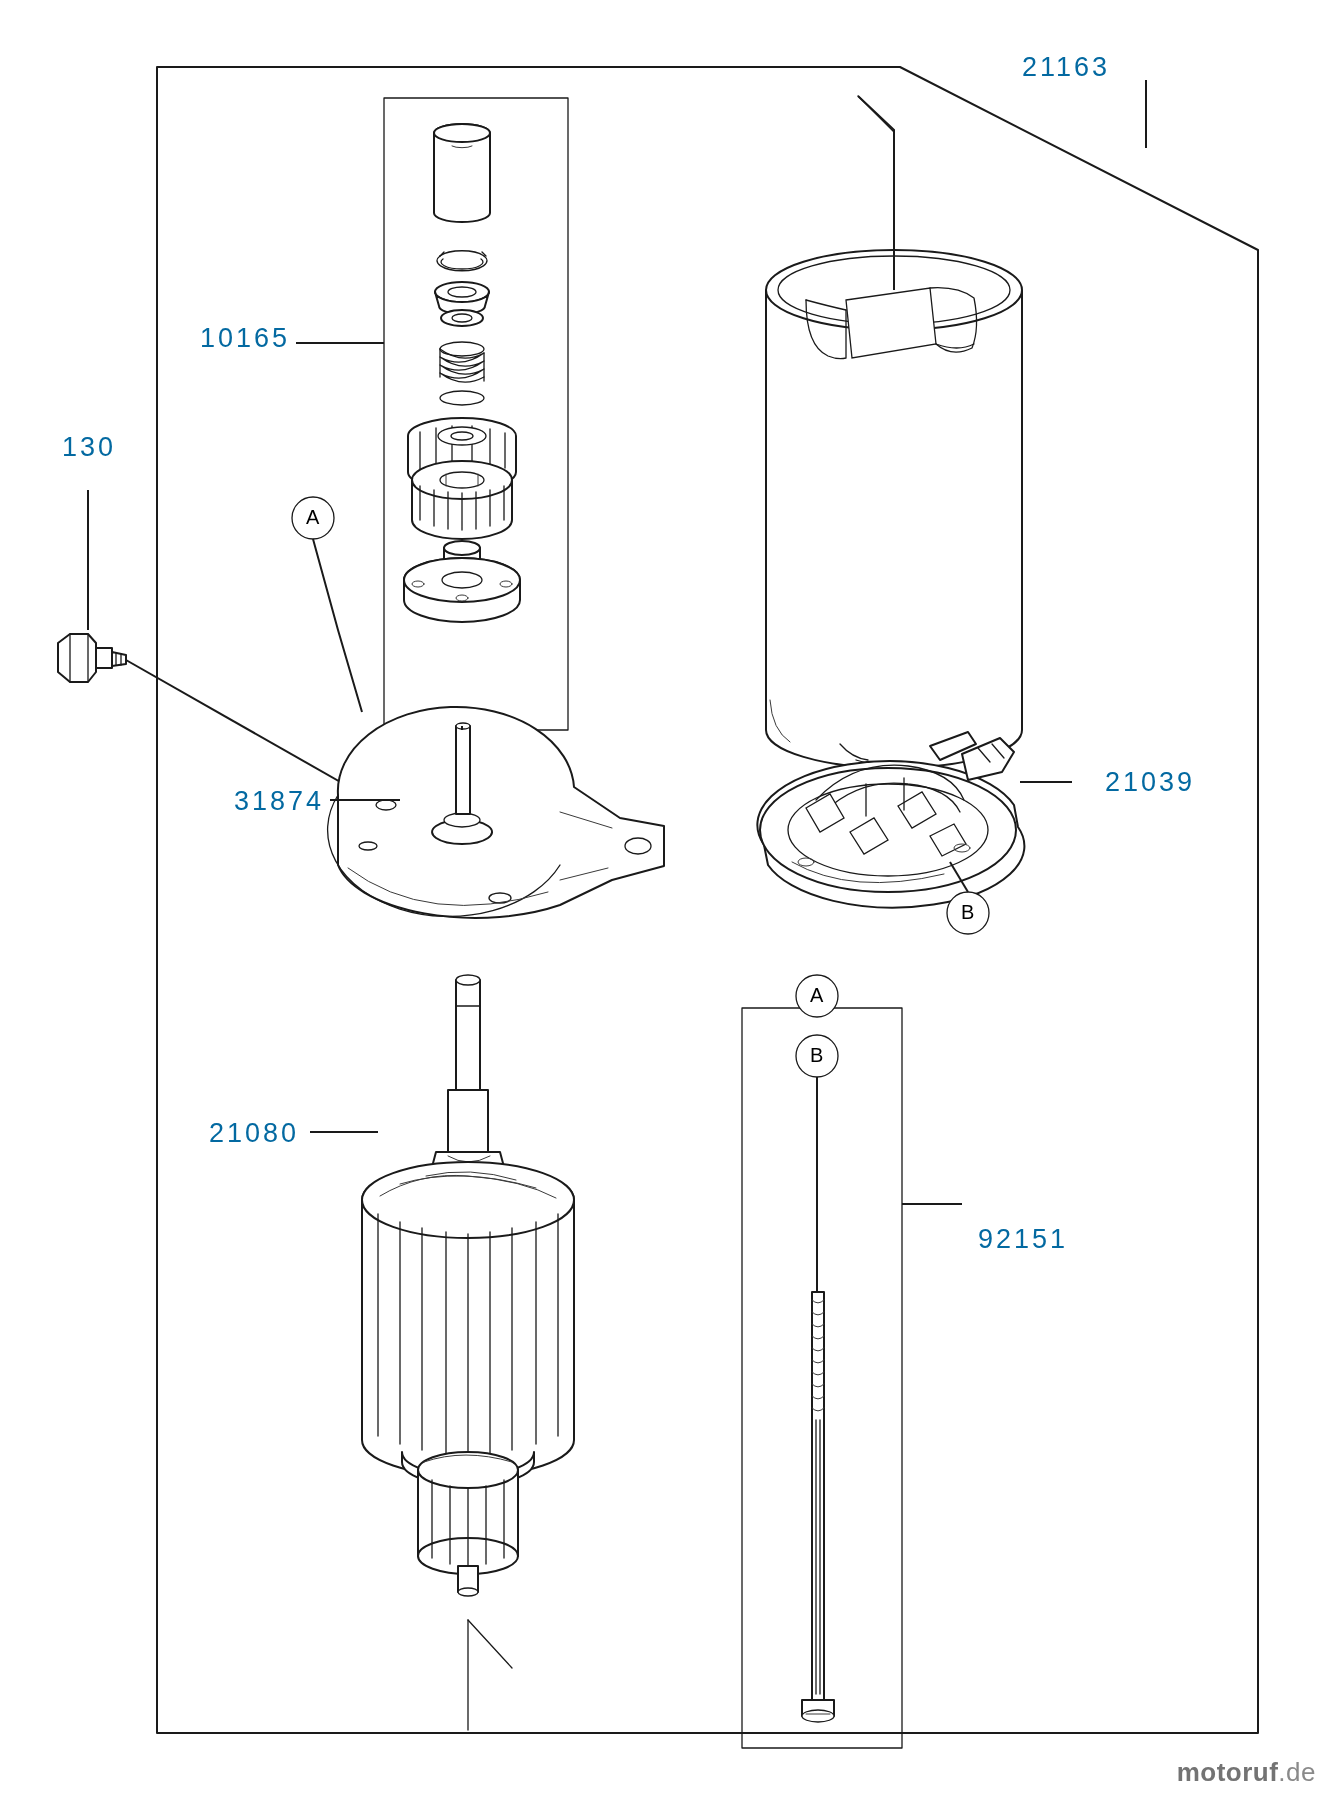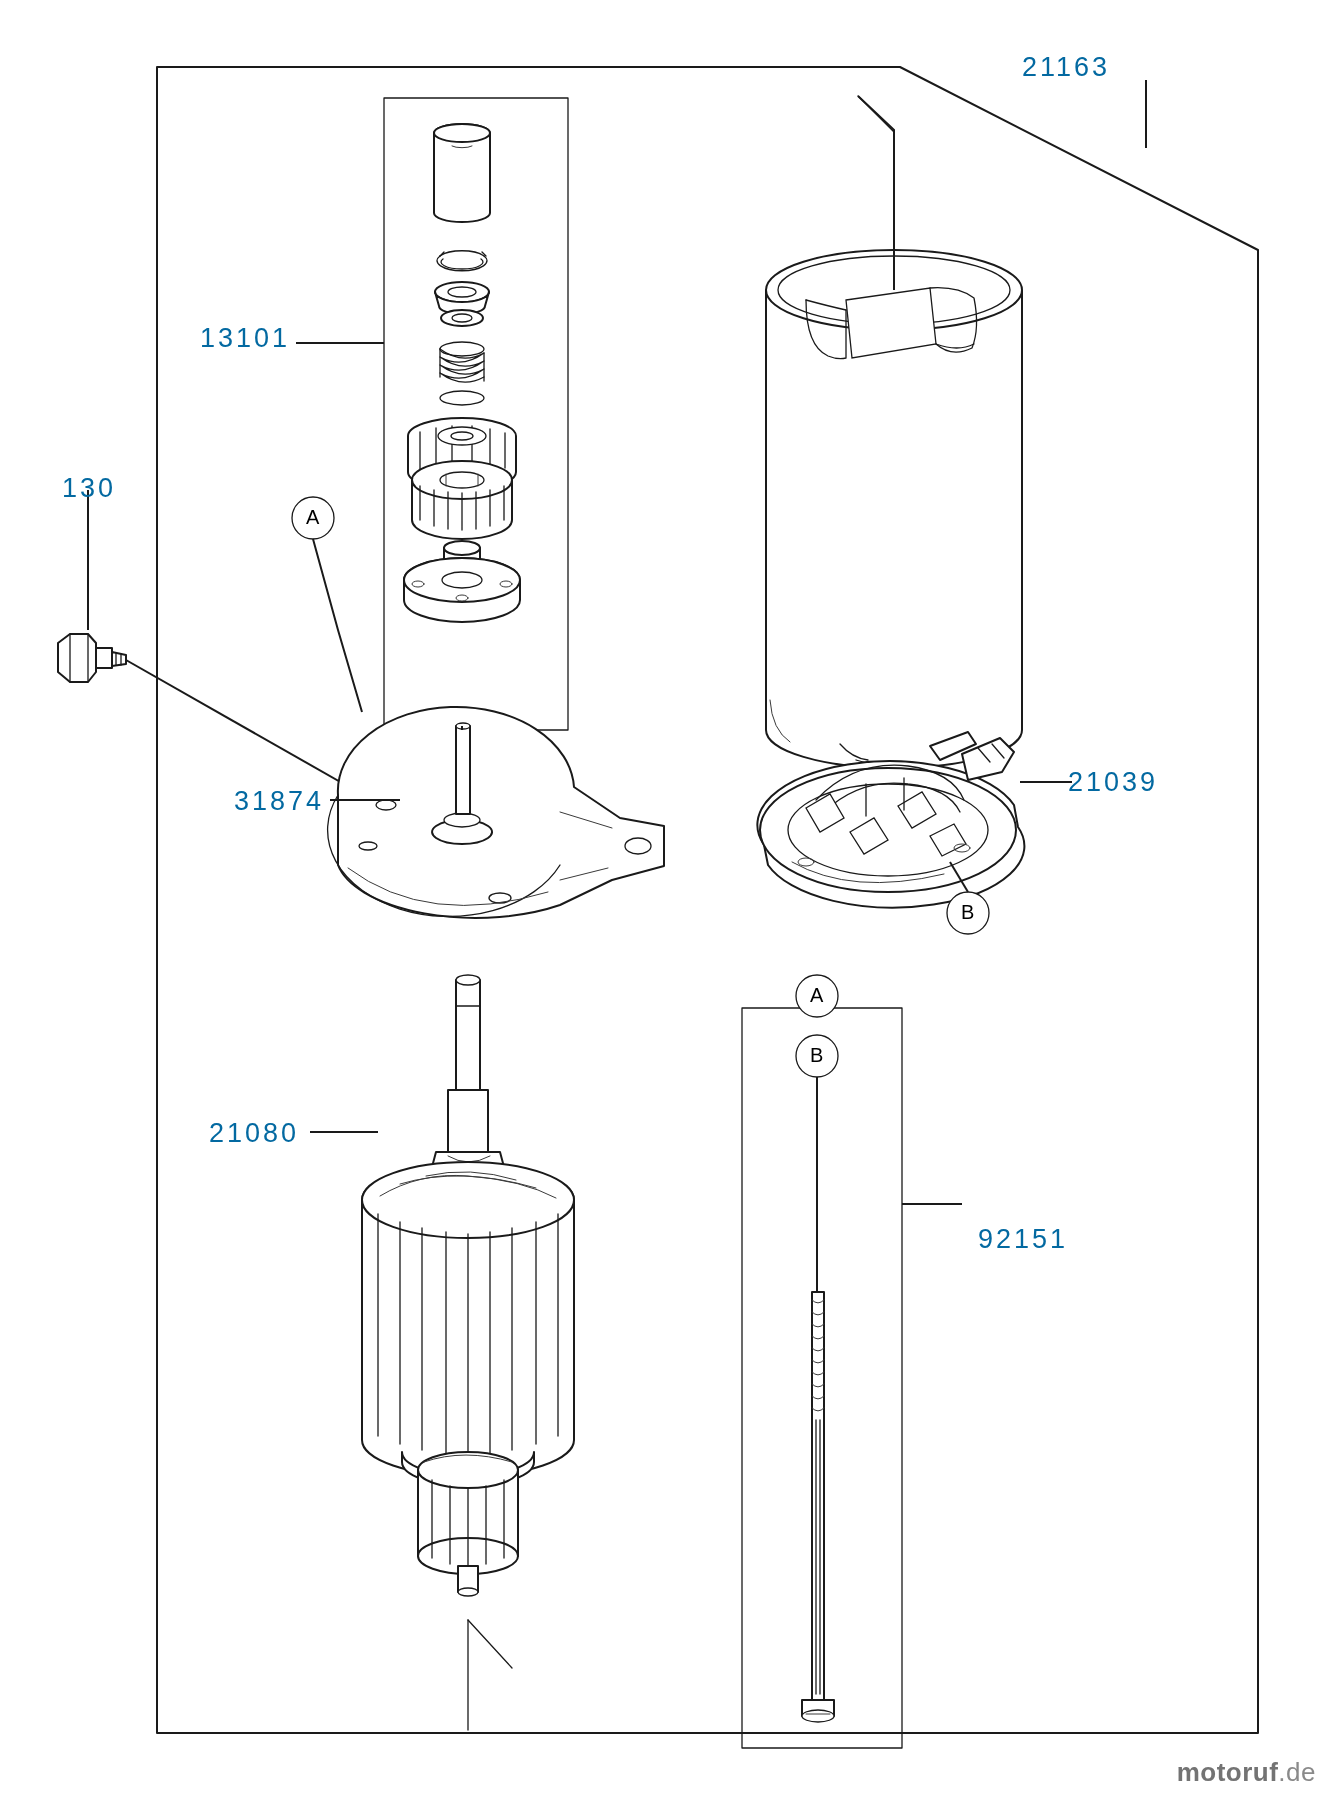--- a/index.html
+++ b/index.html
@@ -306,23 +306,23 @@
     <circle class="fillw-thin" cx="817" cy="996" r="21"></circle>
     <path class="leader" d="M817 1066 L817 1292"></path>
   </g>
 
   <g>
     <circle class="fillw-thin" cx="817" cy="1056" r="21"></circle>
   </g>
 </svg>
 
 <div class="part-label" style="left:1022px; top:52px;">21163</div>
-<div class="part-label" style="left:200px; top:323px;">13101</div>
-<div class="part-label" style="left:62px; top:473px;">130</div>
-<div class="part-label" style="left:1068px; top:767px;">21039</div>
+<div class="part-label" style="left:200px; top:323px;">10165</div>
+<div class="part-label" style="left:62px; top:432px;">130</div>
+<div class="part-label" style="left:1105px; top:767px;">21039</div>
 <div class="part-label" style="left:234px; top:786px;">31874</div>
 <div class="part-label" style="left:209px; top:1118px;">21080</div>
 <div class="part-label" style="left:978px; top:1224px;">92151</div>
 
 <div class="callout-letter" style="left:306px; top:506px;">A</div>
 <div class="callout-letter" style="left:961px; top:901px;">B</div>
 <div class="callout-letter" style="left:810px; top:984px;">A</div>
 <div class="callout-letter" style="left:810px; top:1044px;">B</div>
 
 <div class="watermark">

